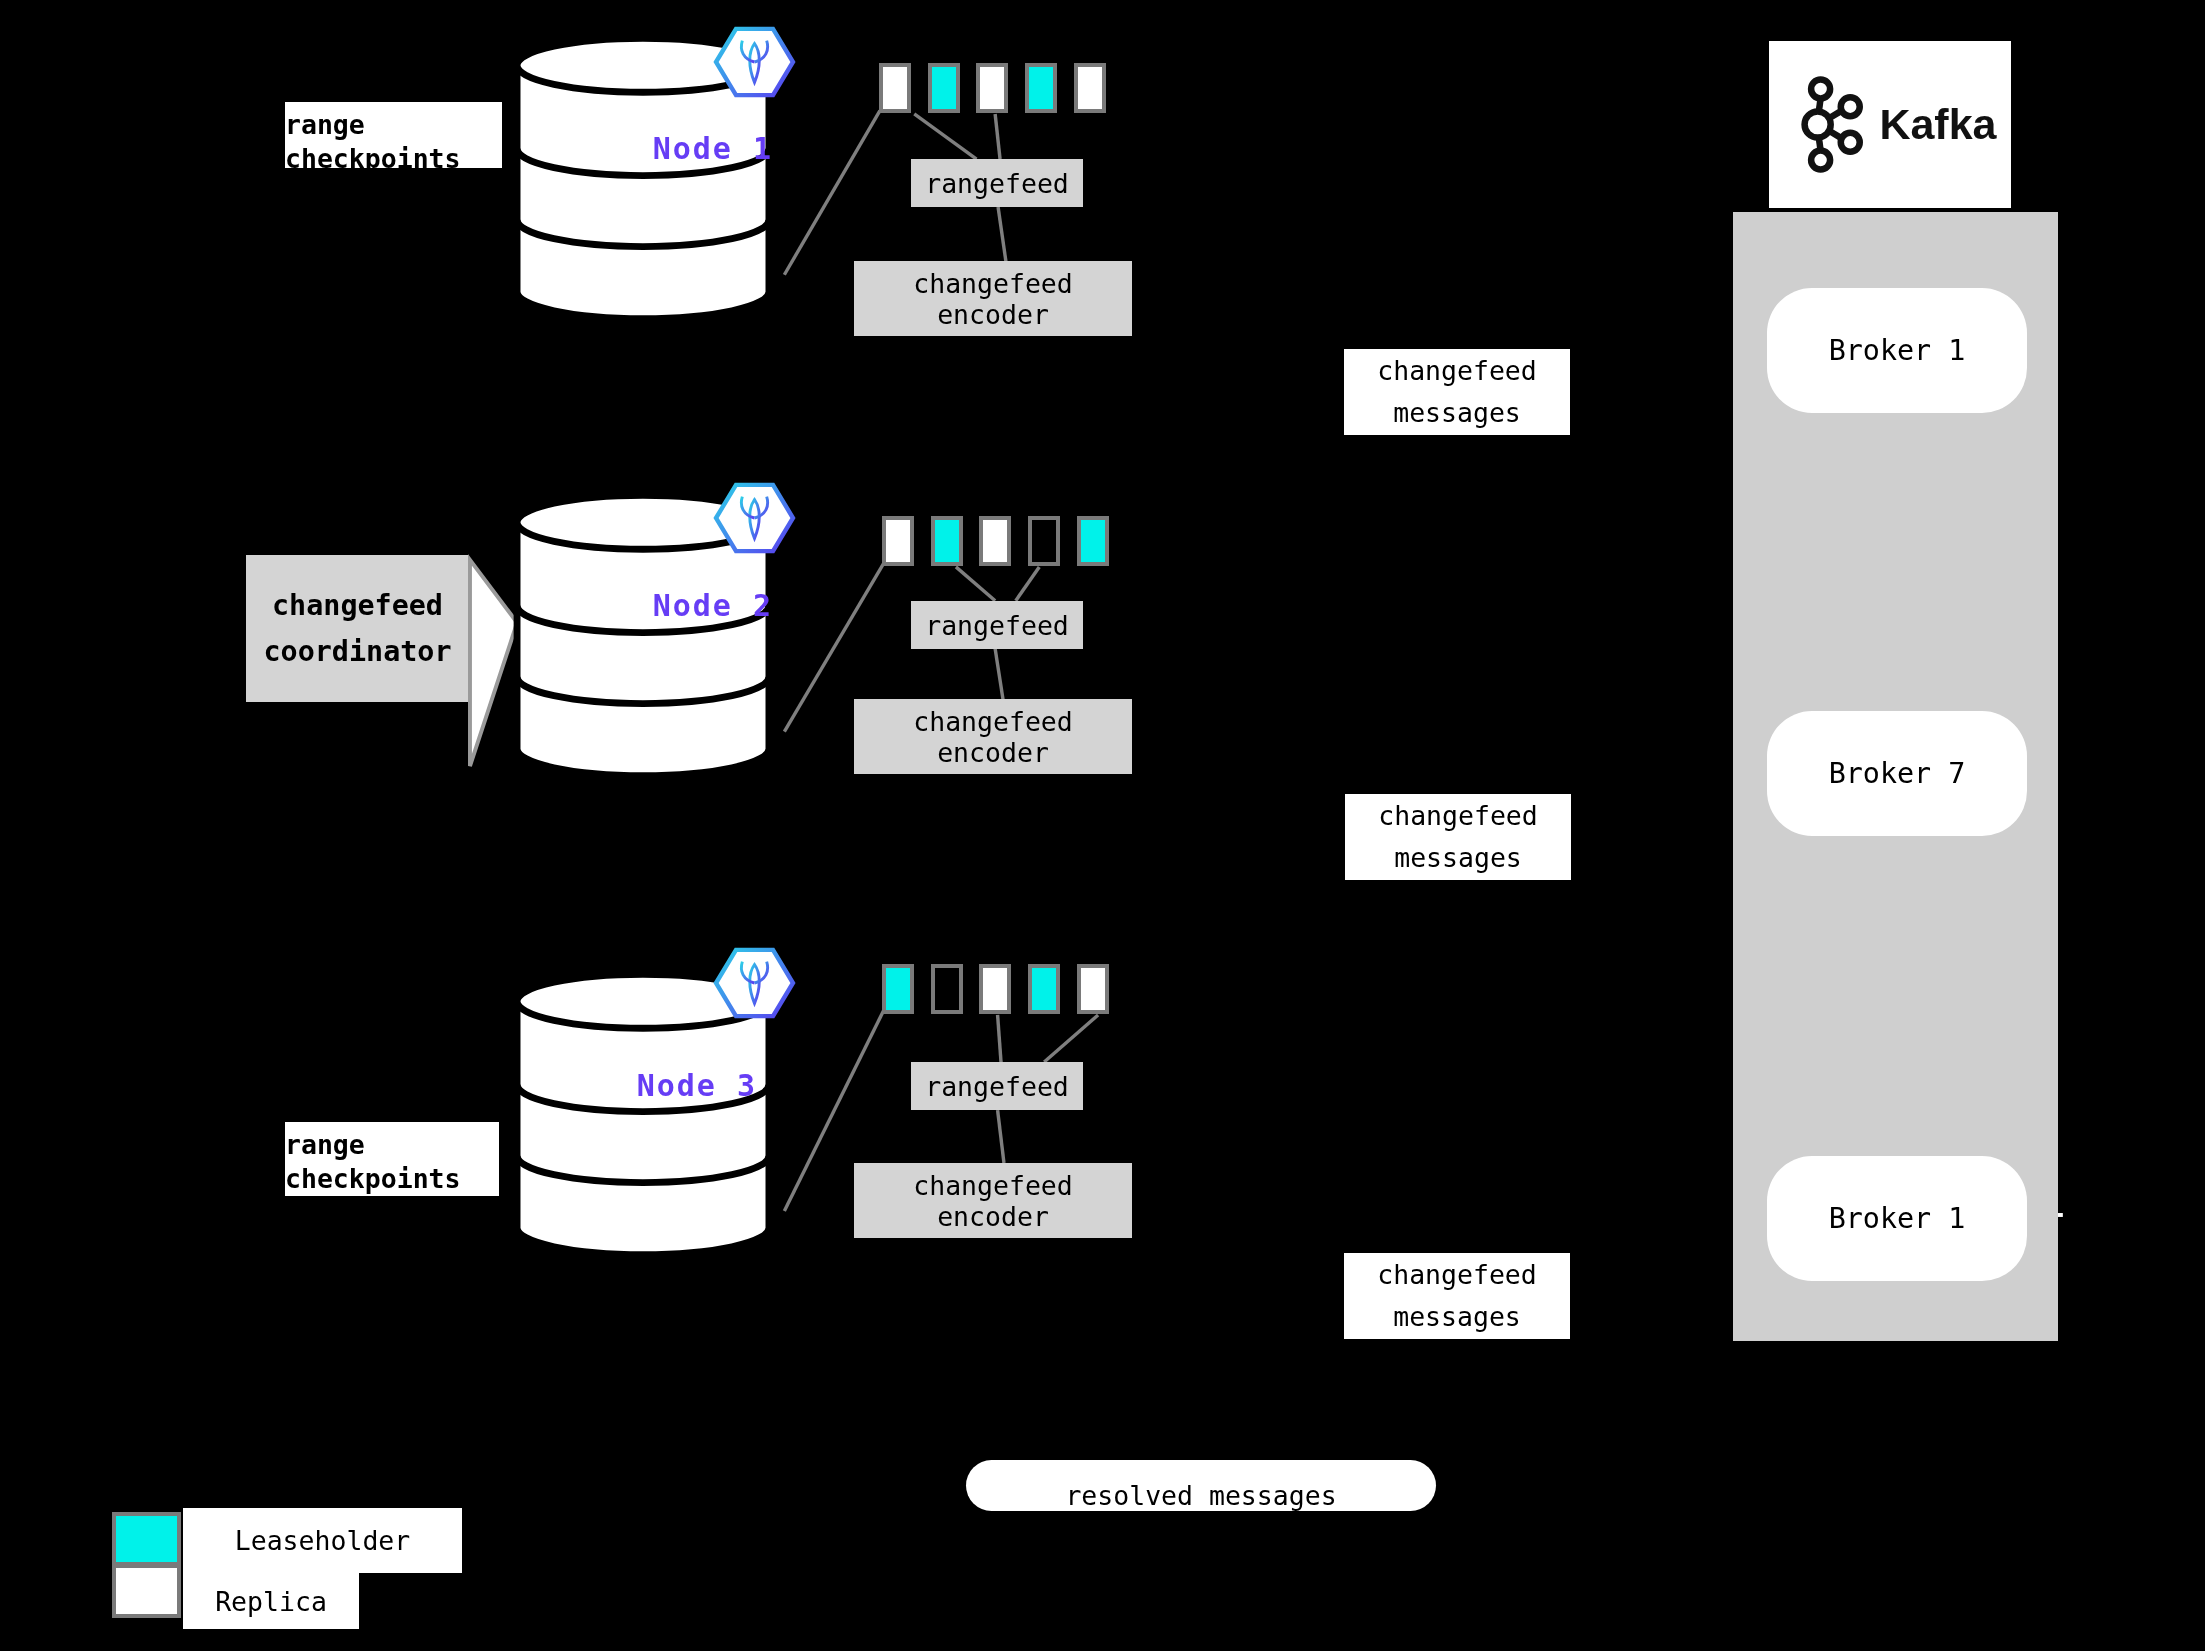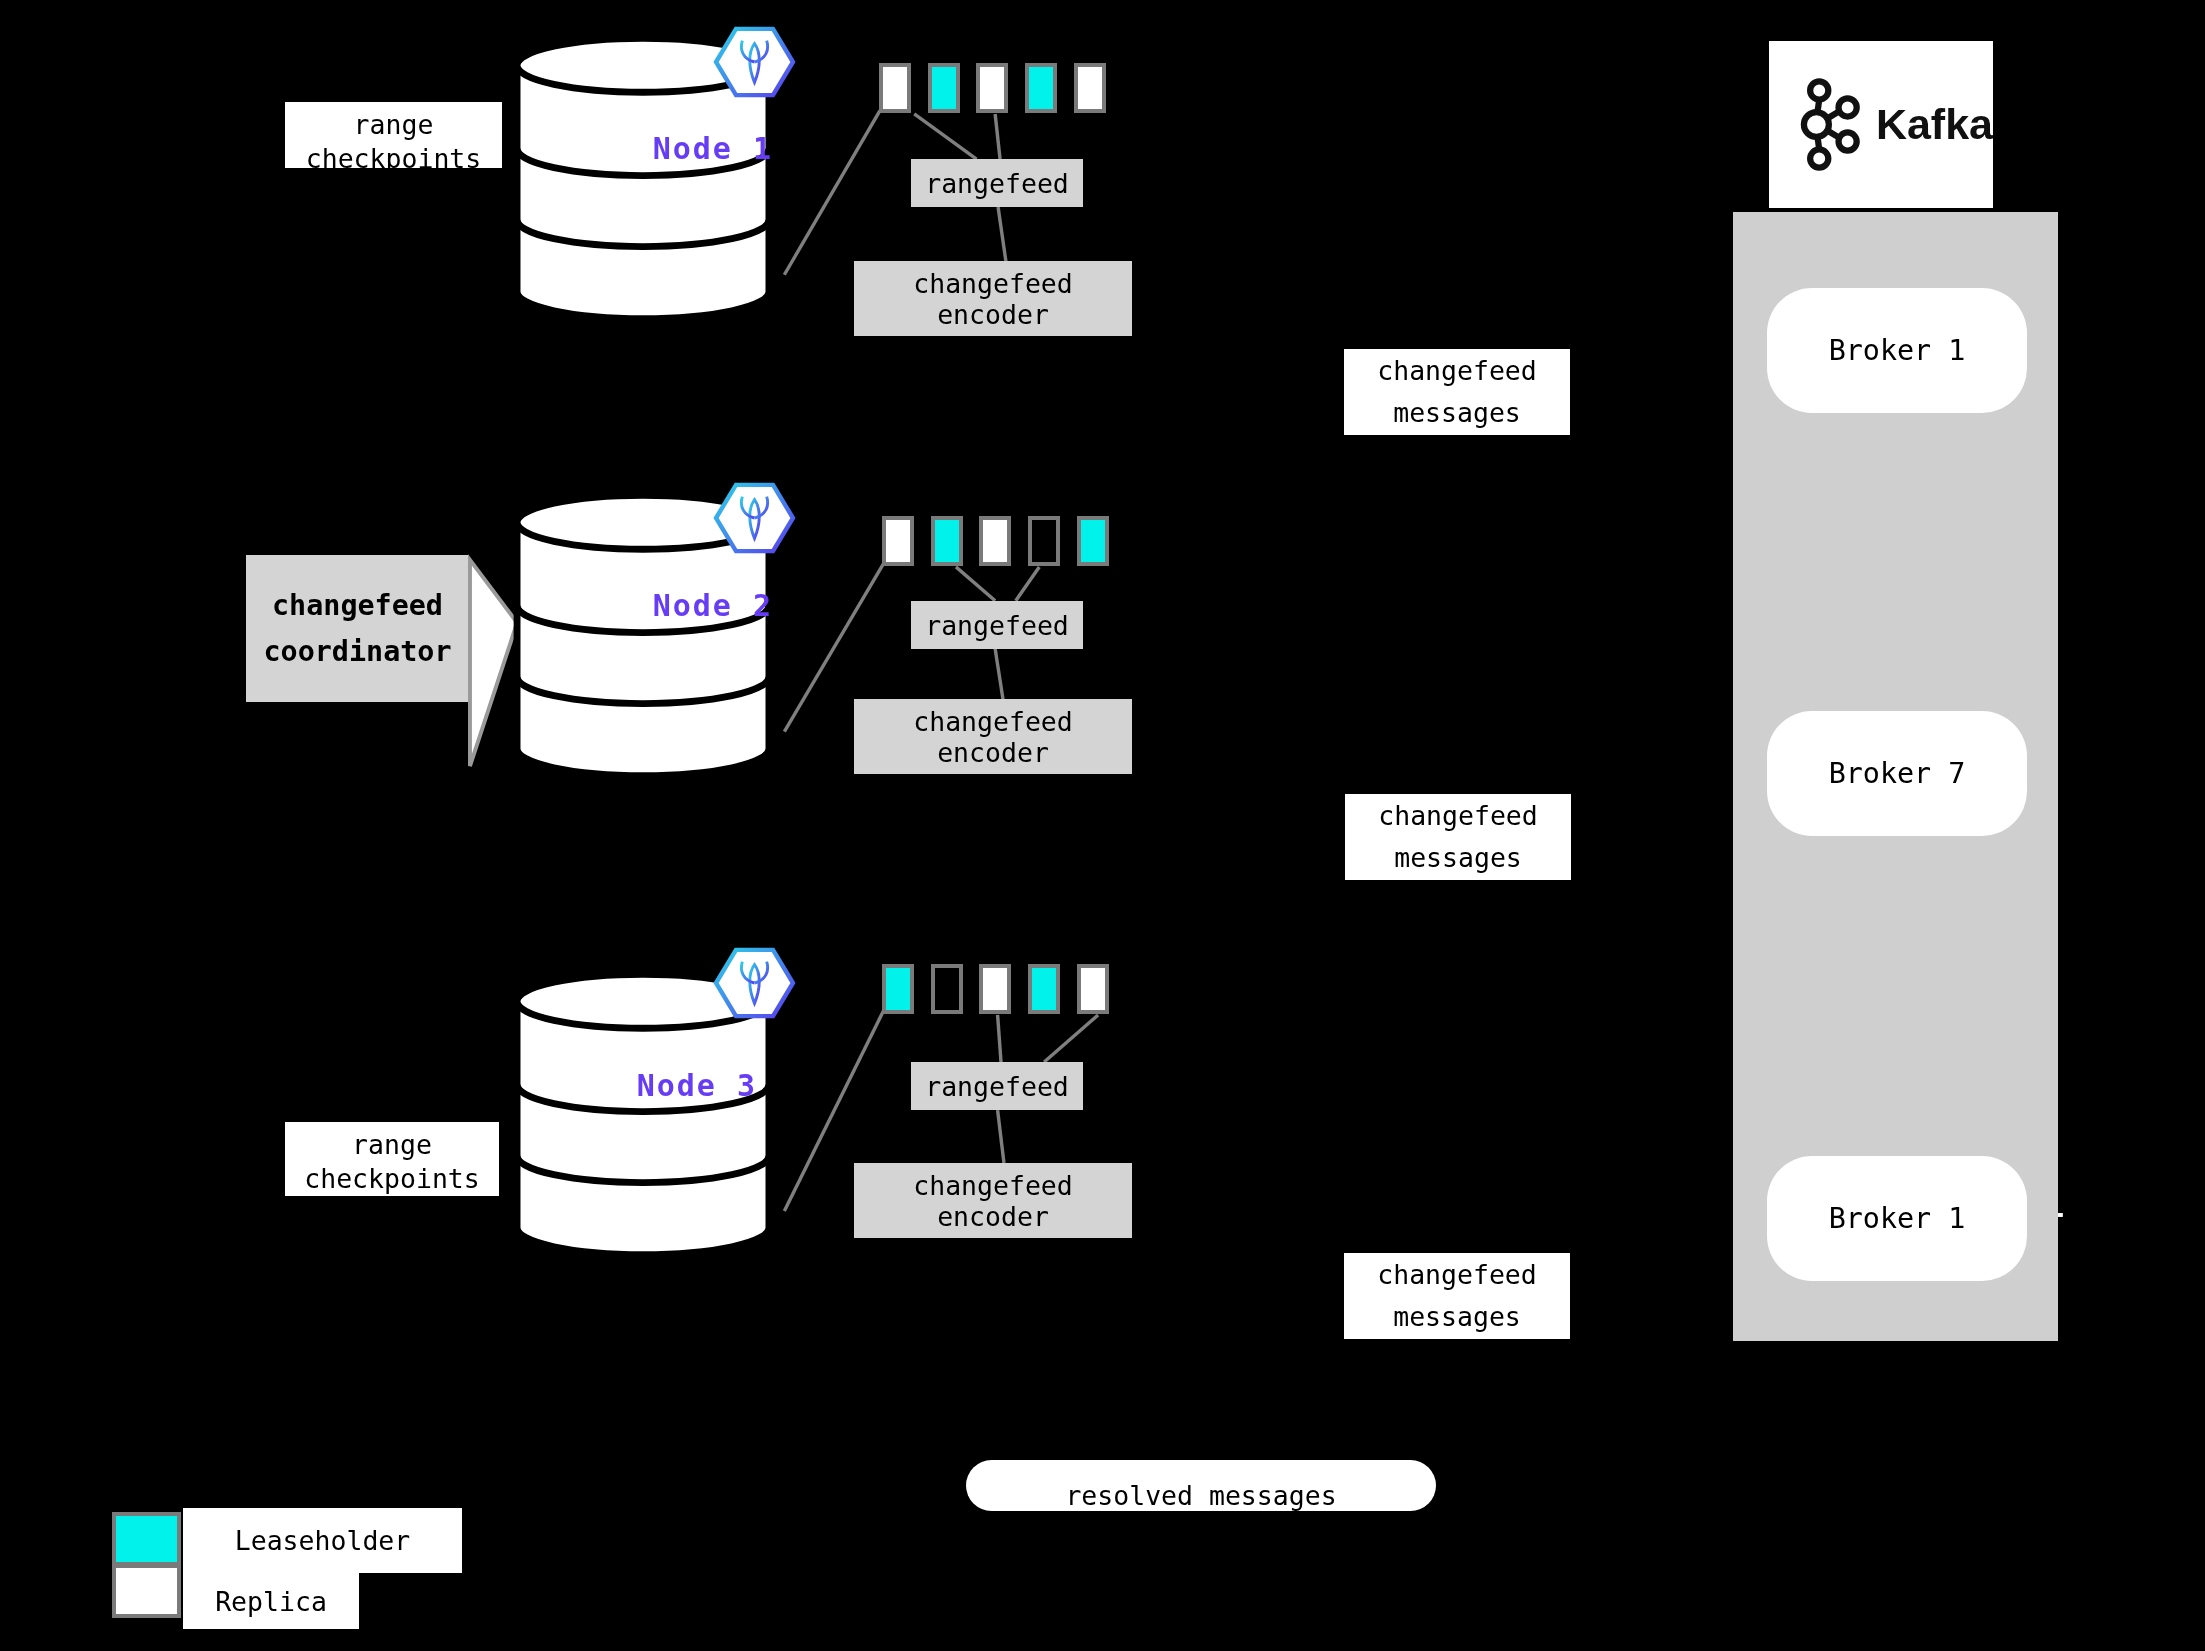--- a/index.html
+++ b/index.html
@@ -21,30 +21,30 @@
   .sq{width:32px;height:50px;border:4.4px solid #7a7a7a;box-sizing:border-box;background:#fff;}
   .broker{
     position:absolute;width:260px;height:125px;background:#fff;border-radius:45px;
     display:flex;align-items:center;justify-content:center;font-size:28.4px;color:#000;text-align:right;
   }
   .cmbox{
     position:absolute;width:226px;height:86px;background:#fff;color:#000;
     text-align:center;font-size:26.5px;line-height:42px;padding-top:1px;box-sizing:border-box;
   }
   .rcbox{
-    position:absolute;background:#fff;color:#000;text-align:center;
-    font-size:26.5px;line-height:34px;overflow:hidden;padding-top:5.9px;box-sizing:border-box;
+    position:absolute;background:#fff;color:#000;
+    font-size:26.5px;line-height:34px;overflow:hidden;padding-top:5.9px;box-sizing:border-box;font-weight:bold;
   }
   .pill{
     position:absolute;left:966px;top:1460px;width:470px;height:51px;background:#fff;
     border-radius:29px;display:flex;align-items:flex-end;justify-content:center;
     font-size:26.5px;color:#000;
   }
   .kafkabox{
-    position:absolute;left:1769px;top:41px;width:224px;height:167px;background:#fff;
+    position:absolute;left:1769px;top:41px;width:242px;height:167px;background:#fff;
     display:flex;align-items:center;justify-content:flex-start;padding-left:18.6px;box-sizing:border-box;gap:8.8px;
   }
   .kafkaword{font-family:"Liberation Sans",sans-serif;font-weight:bold;font-size:43px;color:#111;}
   .column{position:absolute;left:1733px;top:212px;width:325px;height:1129px;background:#cfcfcf;}
   .legend-sq{position:absolute;width:69px;height:54px;border:4.9px solid #7a7a7a;box-sizing:border-box;}
   .legend-label{
     position:absolute;background:#fff;color:#000;font-size:26.5px;
     display:flex;align-items:center;justify-content:center;
   }
   .coord{

